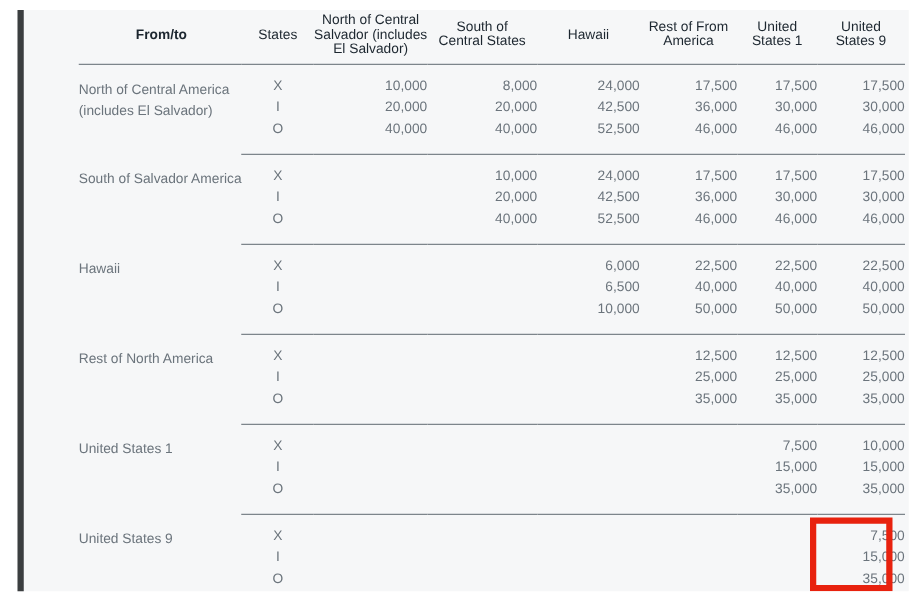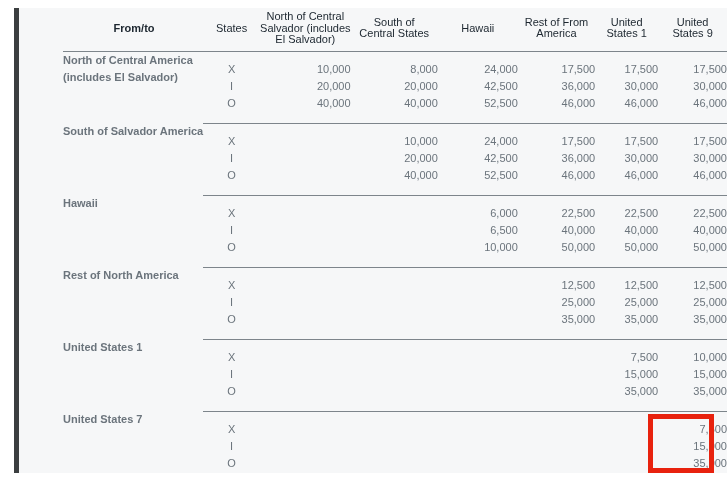--- a/index.html
+++ b/index.html
@@ -42,21 +42,21 @@
   }
   td.cabin{text-align:center;}
   td.num{text-align:right;}
   td.dc0{padding-right:12px;}
   td.dc1{padding-right:8px;}
   td.dc2{padding-right:6px;margin-top:32px;}
   td.dc3{padding-right:10px;}
   td.dc4{padding-right:6px;}
   td.dc5{padding-right:4px;}
   tr.grp-first td{padding-top:9px;}
-  tr.grp-first td.rowlabel{padding-top:0;font-weight:bold;}
+  tr.grp-first td.rowlabel{padding-top:12px;}
   tr.grp-last td{padding-bottom:11px;border-bottom:1px solid var(--divider,#7d858b);}
   tr.grp-last.no-border td{border-bottom:none;}
   .highlight{
     position:absolute;left:634px;top:406px;width:66px;height:59px;
     border:5px solid var(--hl,#e8220e);box-sizing:border-box;
     pointer-events:none;
   }
 </style>
 </head>
 <body>
@@ -255,21 +255,21 @@
             <td class="cabin">O</td>
             <td class="num dc0"></td>
             <td class="num dc1"></td>
             <td class="num dc2"></td>
             <td class="num dc3"></td>
             <td class="num dc4">35,000</td>
             <td class="num dc5">35,000</td>
           </tr>
           <tr class="grp-first">
             <td class="rowlabel" rowspan="3">
-              <div>United States 7</div>
+              <div>United States 9</div>
             </td>
             <td class="cabin">X</td>
             <td class="num dc0"></td>
             <td class="num dc1"></td>
             <td class="num dc2"></td>
             <td class="num dc3"></td>
             <td class="num dc4"></td>
             <td class="num dc5">7,500</td>
           </tr>
           <tr>

